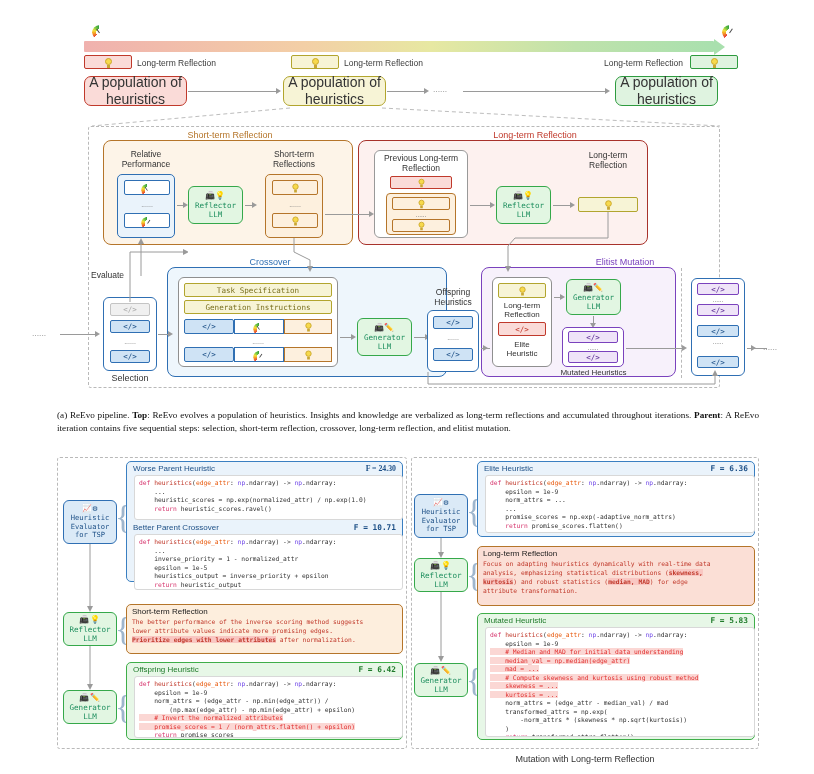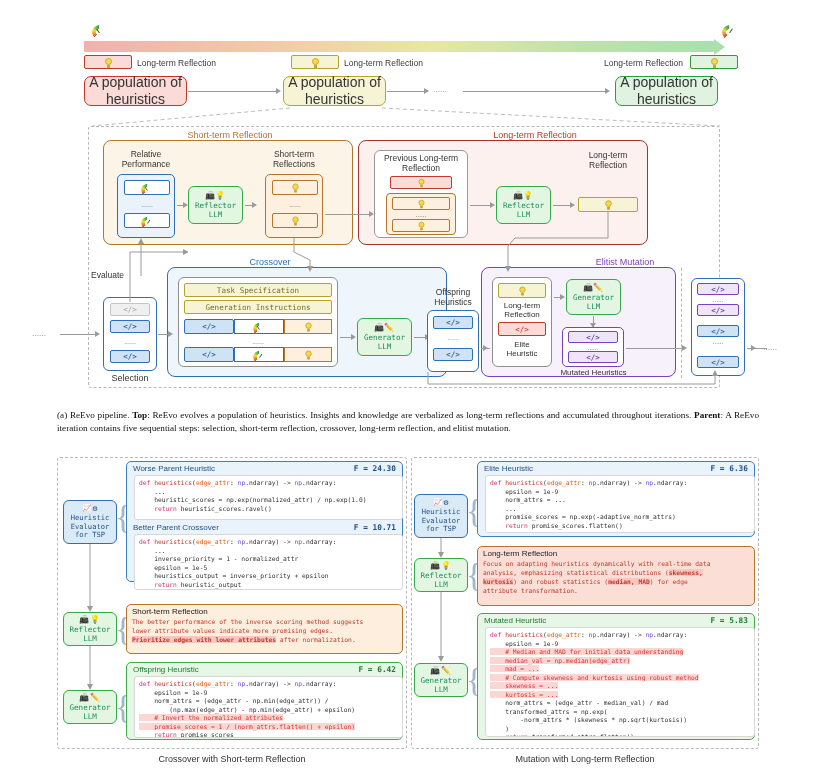--- a/index.html
+++ b/index.html
@@ -426,21 +426,21 @@
     <polygon points="7,140 13,140 10,146" fill="#9a9a9a"></polygon>
   </svg>
   <div class="abs brace" style="left:115px;top:500px;">{</div>
   <div class="abs brace" style="left:115px;top:612px;">{</div>
   <div class="abs brace" style="left:115px;top:690px;">{</div>
 
   <div class="abs panel" style="left:126px;top:461px;width:277px;height:121px;border-color:#3a7fc1;background:#eaf3fb;"></div>
 
   <div class="abs panel-hd" style="left:128px;top:462px;width:273px;">
     <span style="color:#1c4f86;">Worse Parent Heuristic</span>
-    <span class="f" style="color:#1c4f86;">F = 24.30</span>
+    <span class="f" style="color:#1c4f86;font-family:Liberation Serif, serif;">F = 24.30</span>
   </div>
   <div class="abs code" style="left:130px;top:475px;width:269px;height:45px;"><span class="kw">def </span><span class="fn">heuristics</span><span class="plain">(</span><span class="arg">edge_attr</span><span class="plain">: </span><span class="mod">np</span><span class="plain">.ndarray) -&gt; </span><span class="mod">np</span><span class="plain">.ndarray:</span>
 <span class="plain">    ...</span>
 <span class="plain">    heuristic_scores = np.exp(normalized_attr) / np.exp(1.0)</span>
 <span class="kw">    return </span><span class="plain">heuristic_scores.ravel()</span></div>
 
   <div class="abs panel-hd" style="left:128px;top:521px;width:273px;">
     <span style="color:#1c4f86;">Better Parent Crossover</span>
     <span class="f" style="color:#1c4f86;">F = 10.71</span>
   </div>
@@ -464,21 +464,20 @@
     <span class="f" style="color:#1f7a2a;">F = 6.42</span>
   </div>
   <div class="abs code" style="left:130px;top:676px;width:269px;height:62px;"><span class="kw">def </span><span class="fn">heuristics</span><span class="plain">(</span><span class="arg">edge_attr</span><span class="plain">: </span><span class="mod">np</span><span class="plain">.ndarray) -&gt; </span><span class="mod">np</span><span class="plain">.ndarray:</span>
 <span class="plain">    epsilon = 1e-9</span>
 <span class="plain">    norm_attrs = (edge_attr - np.min(edge_attr)) /</span>
 <span class="plain">        (np.max(edge_attr) - np.min(edge_attr) + epsilon)</span>
 <span class="cmt hl">    # Invert the normalized attributes</span>
 <span class="cmt hl">    promise_scores = 1 / (norm_attrs.flatten() + epsilon)</span>
 <span class="kw">    return </span><span class="plain">promise_scores</span></div>
 
-  <div class="abs subcap" style="left:57px;top:754px;width:350px;">Crossover with Short-term Reflection</div>
 
   <div class="abs dashwrap" style="left:411px;top:457px;width:348px;height:292px;"></div>
 
   <div class="abs evalnode ctr" style="left:414px;top:494px;width:54px;height:44px;flex-direction:column;">
     <span style="font-size:8px;">📈⚙</span>
     <span style="white-space:pre-line;">Heuristic
 Evaluator
 for TSP</span>
   </div>
   <div class="abs llm ctr" style="left:414px;top:558px;width:54px;height:34px;flex-direction:column;">

